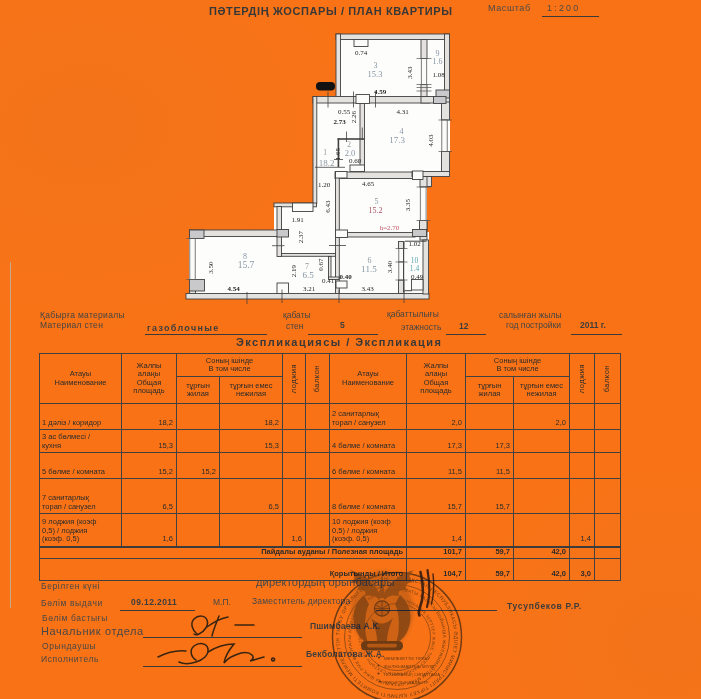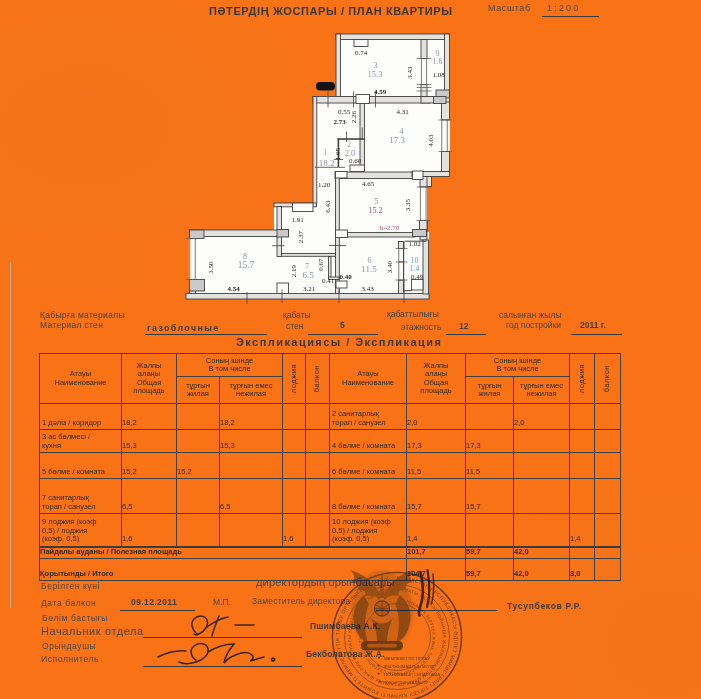--- a/index.html
+++ b/index.html
@@ -6,21 +6,21 @@
   body{width:701px;height:699px;overflow:hidden;background:#f8f7f5;font-family:"Liberation Sans", sans-serif;}
   .page{position:relative;width:701px;height:699px;background:#f97316;}
   .abs{position:absolute;}
   .t{position:absolute;white-space:nowrap;color:#2d2d2d;}
   .b{font-weight:bold;}
   .ul{position:absolute;background:#3a3a3a;height:1px;}
   table.ex{position:absolute;left:39px;top:353px;border-collapse:collapse;table-layout:fixed;width:581px;}
   table.ex td{border:1px solid #414141;font-size:7.5px;line-height:8.5px;color:#2b2b2b;padding:0;vertical-align:bottom;overflow:hidden;}
   table.ex td.hd{text-align:center;vertical-align:middle;line-height:8.5px;}
   table.ex td.nm{padding:1px 1px 2px 2px;}
-  table.ex td.v{text-align:left;padding:0 3px 2px 0;}
+  table.ex td.v{text-align:right;padding:0 3px 2px 0;}
   table.ex td.rot{vertical-align:middle;text-align:center;}
   .vert{writing-mode:vertical-rl;transform:rotate(180deg);margin:0 auto;letter-spacing:0.5px;}
 </style>
 </head>
 <body>
 <div class="page">
 
 <div class="abs" style="left:0;top:0;width:701px;height:699px;background:radial-gradient(ellipse 420px 300px at 12% 18%, rgba(120,120,115,0.05), rgba(0,0,0,0) 70%),radial-gradient(ellipse 300px 260px at 95% 92%, rgba(120,120,115,0.05), rgba(0,0,0,0) 70%);"></div>
 
 <div class="t b" style="left:209px;top:5px;font-size:11px;letter-spacing:0.6px;color:#383838;">ПӘТЕРДІҢ ЖОСПАРЫ / ПЛАН КВАРТИРЫ</div>
@@ -198,21 +198,21 @@
           <td class="v b">3,0</td>
           <td></td>
 </tr>
 </tbody>
     </table>
 
 <div class="t" style="left:41px;top:581px;font-size:8.5px;color:#474747;letter-spacing:0.6px;">Берілген күні</div>
 
 <div class="t" style="left:256px;top:575.5px;font-size:11px;color:#474747;letter-spacing:0.2px;">директордың орынбасары</div>
 
-<div class="t" style="left:41px;top:598px;font-size:8.5px;color:#474747;letter-spacing:0.6px;">Дата балкон</div>
+<div class="t" style="left:41px;top:598px;font-size:8.5px;color:#474747;letter-spacing:0.6px;">Бөлім выдачи</div>
 
 <div class="t b" style="left:131px;top:596.5px;font-size:8.5px;color:#3d3d3d;letter-spacing:0.4px;">09.12.2011</div>
 <div class="ul" style="left:120px;top:610px;width:75px;"></div>
 
 <div class="t" style="left:213px;top:596.5px;font-size:8.5px;color:#474747;">М.П.</div>
 
 <div class="t" style="left:252px;top:596px;font-size:8.5px;color:#474747;letter-spacing:0.2px;">Заместитель директора</div>
 
 <div class="ul" style="left:376px;top:610px;width:121px;"></div>
 

